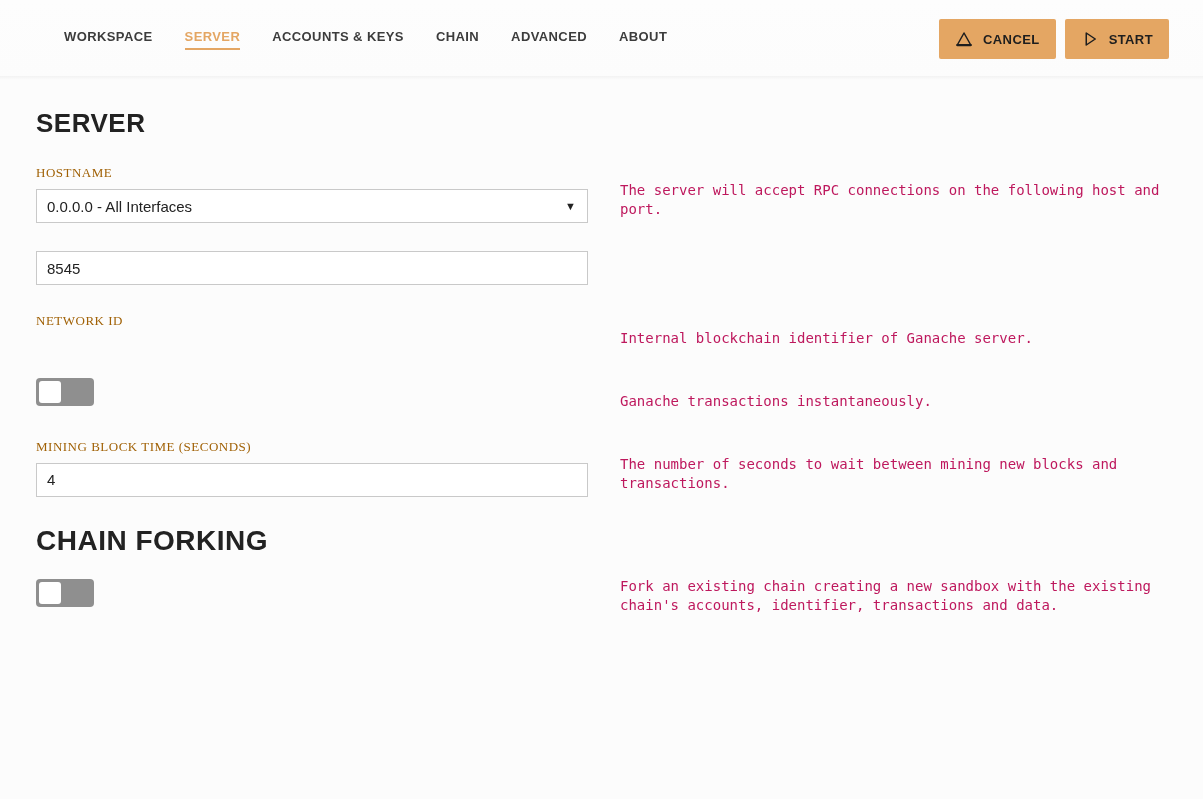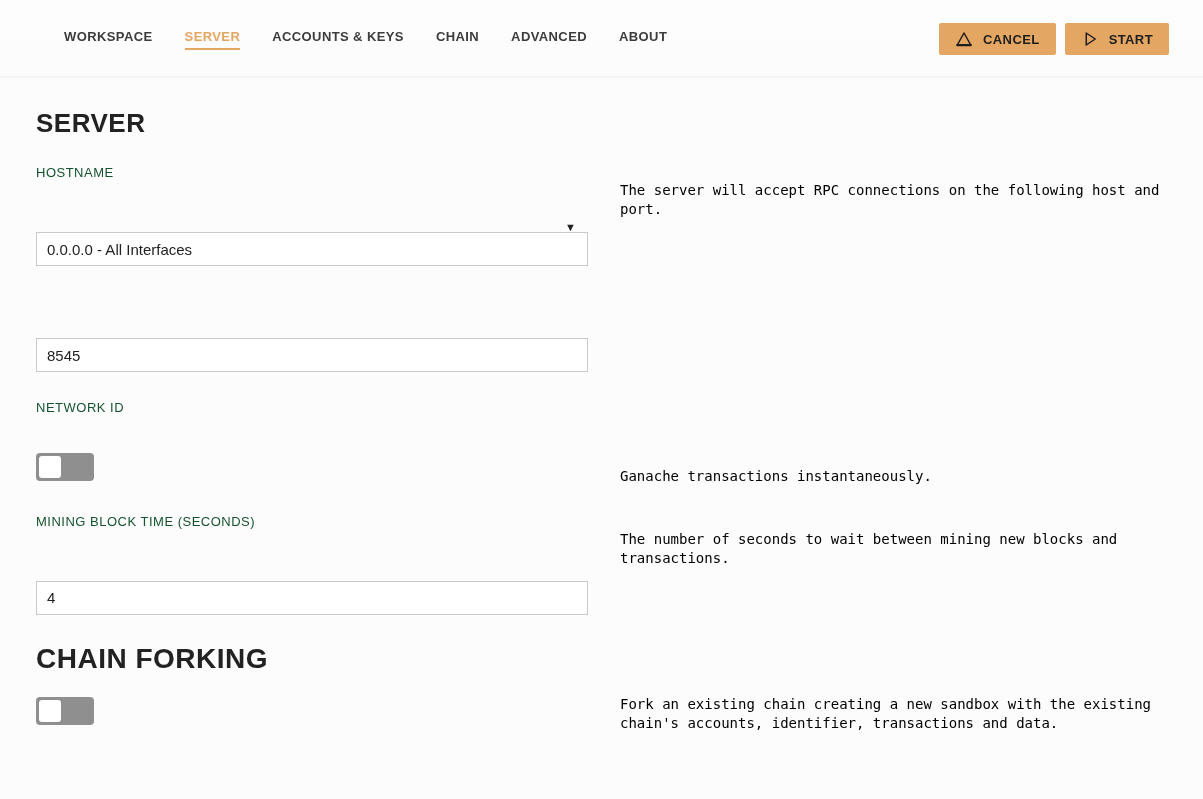--- a/index.html
+++ b/index.html
@@ -43,21 +43,21 @@
   }
   .tab.active {
     color: #e4a663;
     border-bottom: 2px solid #e4a663;
   }
 
   .actions { display: flex; gap: 9px; }
   .btn {
     background: #e4a663;
     border: none;
-    height: 32px;
+    height: 40px;
     padding: 0 16px;
     font-weight: 700;
     font-size: 13px;
     letter-spacing: 0.4px;
     color: #1e1e1e;
     display: inline-flex;
     align-items: center;
     gap: 10px;
     cursor: pointer;
     border-radius: 2px;
@@ -84,47 +84,46 @@
     grid-template-columns: 552px 1fr;
     column-gap: 32px;
     align-items: flex-start;
     margin-bottom: 28px;
   }
   .row .left {}
   .row .help {
     font-family: "Menlo", "Consolas", "DejaVu Sans Mono", monospace;
     font-size: 14px;
     line-height: 1.35;
-    color: #000000;
+    color: #be185d;
     padding-top: 16px;
   }
   .label {
-    font-family: Liberation Sans, sans-serif;
+    font-family: Liberation Serif, serif;
     font-size: 13px;
     letter-spacing: 0.5px;
-    color: #14532d;
+    color: #a16207;
     margin-bottom: 8px;
     display: block;
   }
 
   .select-wrap {
     position: relative;
   }
   .select-wrap select,
   .text-input {
     width: 100%;
     height: 34px;
     border: 1px solid #c9c9c9;
     background: #fff;
     font-size: 15px;
     padding: 0 10px;
     font-family: inherit;
     color: #222;
     appearance: none;
-    margin-top: 44px;
     -webkit-appearance: none;
   }
   .select-wrap::after {
     content: "\25BC";
     position: absolute;
     right: 12px;
     top: 50%;
     transform: translateY(-50%);
     font-size: 11px;
     color: #222;
@@ -201,20 +200,21 @@
     <div class="left">
       <input type="text" class="text-input" value="8545" style="">
     </div>
     <div class="help"></div>
   </div>
 
   <div class="row">
     <div class="left">
       <label class="label">NETWORK ID</label>
     </div>
+    <div class="help">Internal blockchain identifier of Ganache server.</div>
   </div>
 
   <div class="row">
     <div class="left">
       <div class="toggle">
         <div class="knob"></div>
       </div>
     </div>
     <div class="help">Ganache transactions instantaneously.</div>
   </div>

